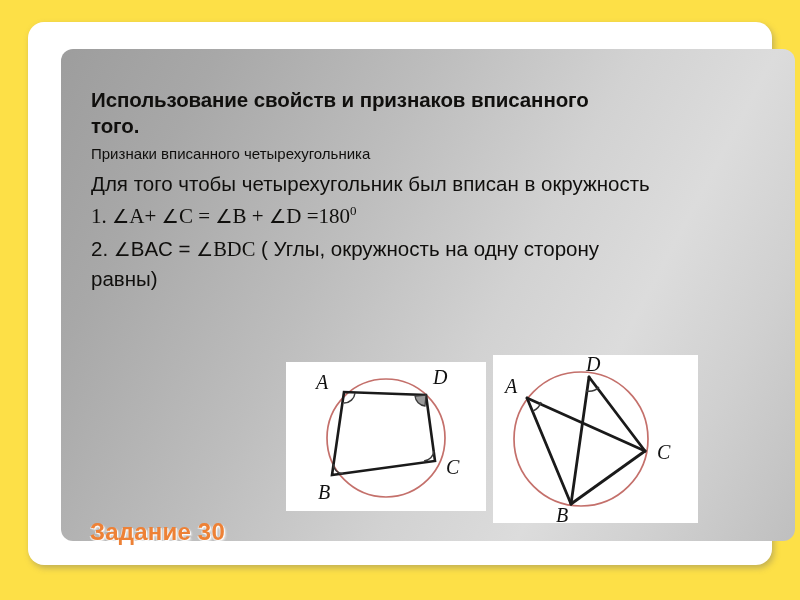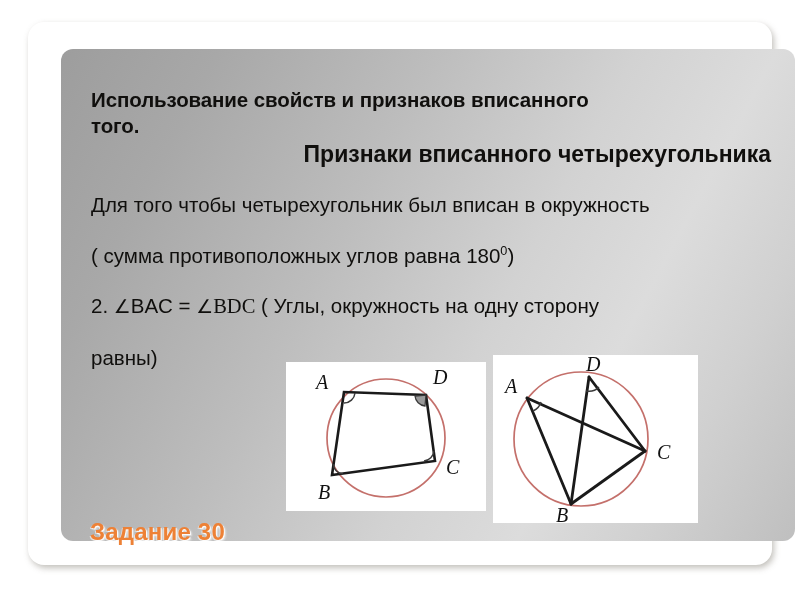--- a/index.html
+++ b/index.html
@@ -12,21 +12,21 @@
     background: #e3dfd4;
     font-family: "Liberation Sans", sans-serif;
     overflow: hidden;
   }
 
   
   #slide-root {
     position: absolute;
     left: 0; top: 0;
     width: 800px; height: 600px;
-    background: #ffffff;
+    background: #fde047;
   }
 
   #slide-card {
     position: absolute;
     left: 28px;
     top: 22px;
     width: 744px;
     height: 543px;
     background: #ffffff;
     border-radius: 16px;
@@ -66,31 +66,29 @@
   }
 
   .title-line {
     font-size: 20.5px;
     font-weight: bold;
     line-height: 26px;
     letter-spacing: -0.1px;
   }
 
   .bold-line {
-    font-size: 23px;
-    font-weight: bold;
+    font-size: 15px;
+    font-weight: normal;
     line-height: 30px;
-    text-align: right;
   }
 
   .body-line {
     font-size: 20.5px;
     font-weight: normal;
     line-height: 29.5px;
-    margin-top: 21px;
   }
 
   .math-line {
     font-size: 21px;
     line-height: 34px;
   }
 
   .serif {
     font-family: "Liberation Serif", serif;
   }
@@ -158,22 +156,28 @@
 
       <div id="text-block">
 
         <p class="ln title-line">Использование свойств и признаков вписанного</p>
         <p class="ln title-line">того.</p>
 
         <p class="ln bold-line">Признаки вписанного четырехугольника</p>
 
         <p class="ln body-line">Для того чтобы четырехугольник был вписан в окружность</p>
 
-
-        <p class="ln body-line"><span>( сумма противоположных углов равна 180</span><sup class="deg">0</sup><span>)</span></p>
+        <p class="ln math-line serif">
+          <span>1.</span>
+          <span class="ang"></span><span>A+</span>
+          <span class="ang"></span><span>C =</span>
+          <span class="ang"></span><span>B +</span>
+          <span class="ang"></span><span>D =</span><span>180</span><sup class="deg">0</sup>
+        </p>
+
 
         <p class="ln body-line"><span>2.</span>
           <span class="ang"></span><span>BAC =</span>
           <span class="ang"></span><span class="serif">BDC</span>
           <span>( Углы, окружность на одну сторону</span></p>
 
         <p class="ln body-line">равны)</p>
       </div>
 
       <div class="figure-box" id="figure-1">

